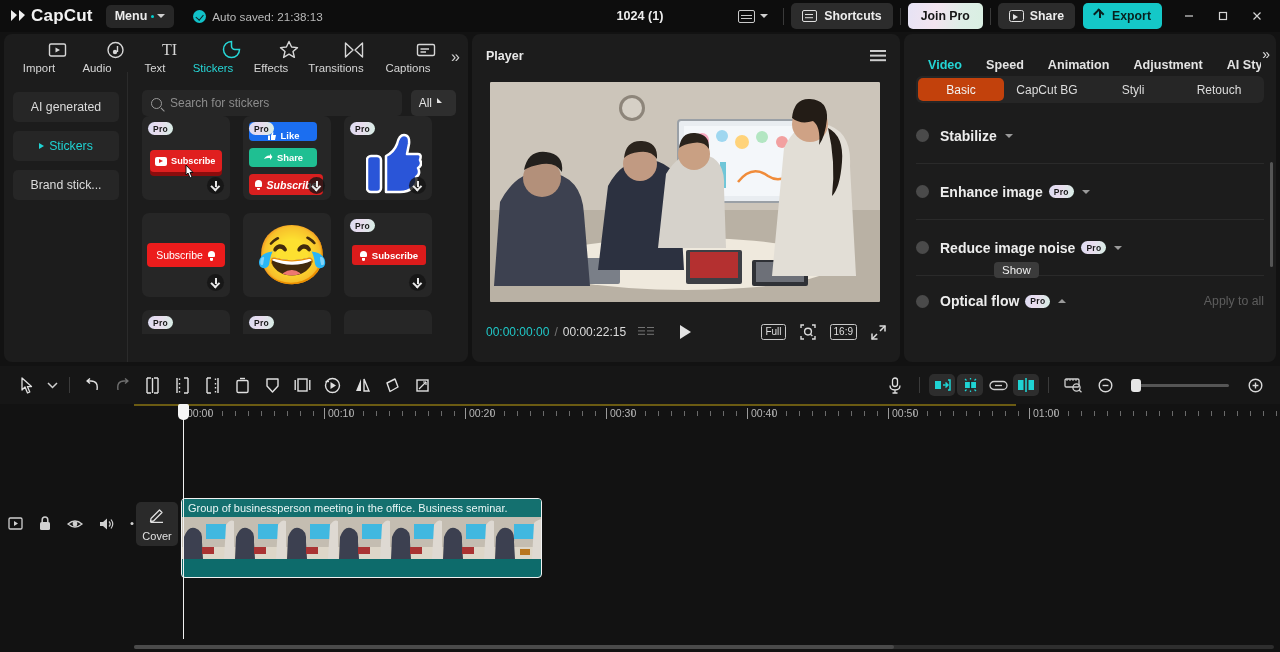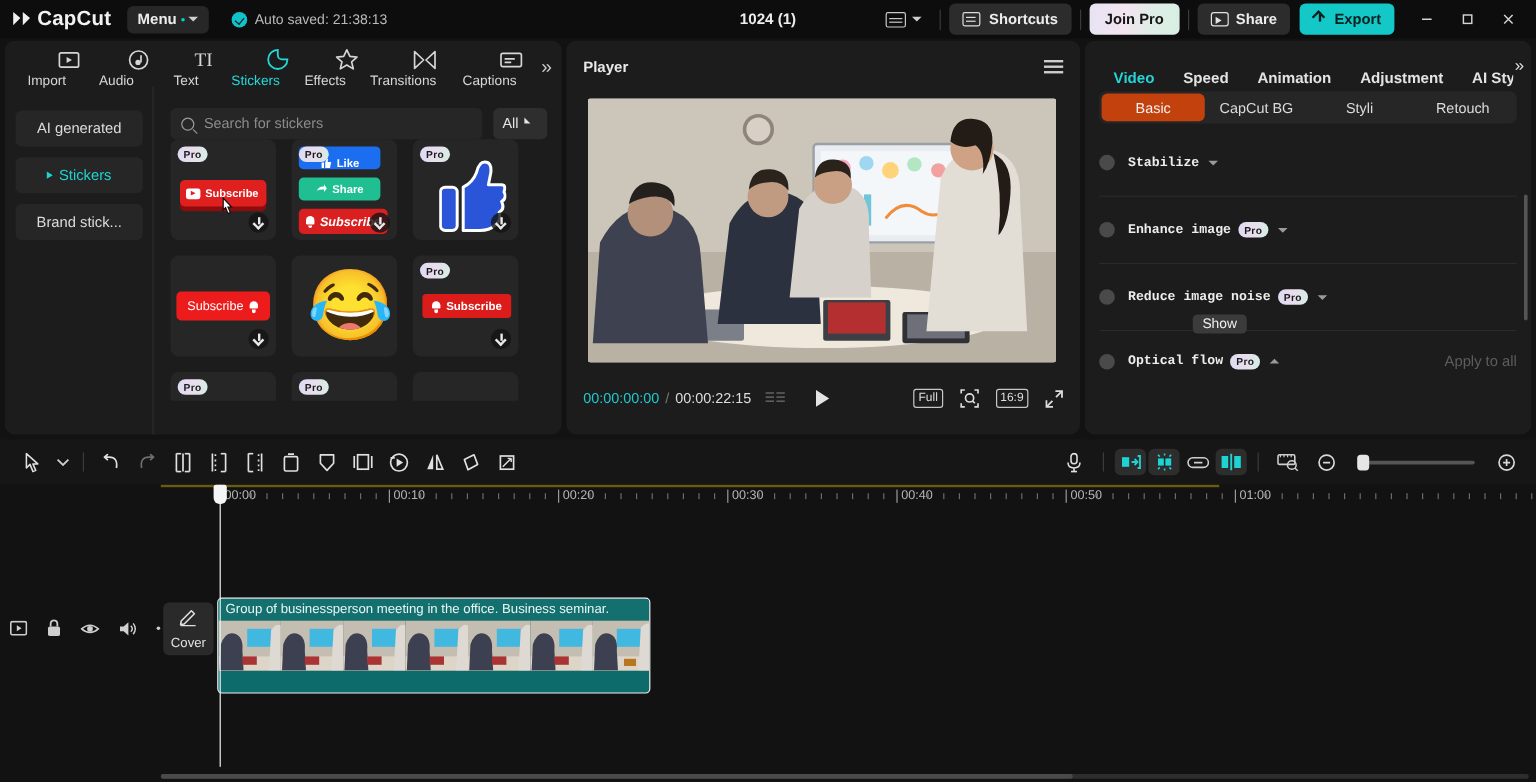--- a/index.html
+++ b/index.html
@@ -151,21 +151,21 @@
   .rp-tab { font-size: 12.6px; font-weight: bold; color: #e3e3e3; padding: 0 12px; cursor: default; white-space: nowrap;}
   .rp-tab.active { color: #24d5d5; }
   .rp-tab.clipped { overflow: hidden; max-width: 46px; }
   .rp-chev { position: absolute; right: 6px; top: 12px; font-size: 14px; color: #e0e0e0; cursor: default;}
   .rp-sub { margin: 4px 12px 0 12px; height: 27px; background: #262626; border-radius: 6px; display: flex; align-items: center; padding: 2px; }
   .rp-sub-item { flex: 1; height: 23px; border-radius: 5px; display:flex;align-items:center;justify-content:center; font-size:12px; color:#dcdcdc; cursor:default;}
   .rp-sub-item.active { background: #c2410c; color: #f2f2f2; }
   .rp-rows { position: absolute; left: 0; right: 0; top: 74px; bottom: 0; padding: 0 12px; }
   .rp-row { height: 56px; display: flex; align-items: center; border-bottom: 1px solid #2a2a2a; position: relative; }
   .toggle { width: 13px; height: 13px; border-radius: 50%; background: #4a4a4a; flex: none; margin-right: 11px; }
-  .rp-label { font-size: 11px; font-weight: bold; color: #ededed; font-family: Liberation Mono, monospace; }
+  .rp-label { font-size: 14px; font-weight: bold; color: #ededed; }
   .pro-tag { display:inline-flex;align-items:center; height: 13px; padding: 0 5px; border-radius: 7px; margin-left: 6px;
     background: linear-gradient(100deg,#dcdcf2,#e9dcee 45%,#d6eee4); color:#1a1a1a; font-size:8.5px; font-weight:bold; letter-spacing:.3px; vertical-align: middle;}
   .cdown { width:0;height:0;border-left:4px solid transparent;border-right:4px solid transparent;border-top:4.5px solid #9a9a9a;margin-left:8px;}
   .cup { width:0;height:0;border-left:4px solid transparent;border-right:4px solid transparent;border-bottom:4.5px solid #9a9a9a;margin-left:8px;}
   .apply-all { position: absolute; right: 0; font-size: 12.3px; color: #5d5d5d; cursor: default;}
   .tooltip-show { position: absolute; left: 78px; top: -14px; background: #3b3b3b; border-radius: 4px; padding: 2px 8px; font-size: 11.5px; color: #f0f0f0; z-index: 9;}
   .fr-row { height: 42px; display: flex; align-items: center; }
   .fr-label { font-size: 12.3px; color: #6e6e6e; width: 86px; }
   .fr-select { flex: 1; height: 28px; background: #222222; border-radius: 5px; display: flex; align-items: center; padding: 0 11px; font-size: 12.3px; color: #6e6e6e; cursor: default;}
   .fr-select .cv { margin-left: auto; font-size: 11px; color: #8a8a8a;}

